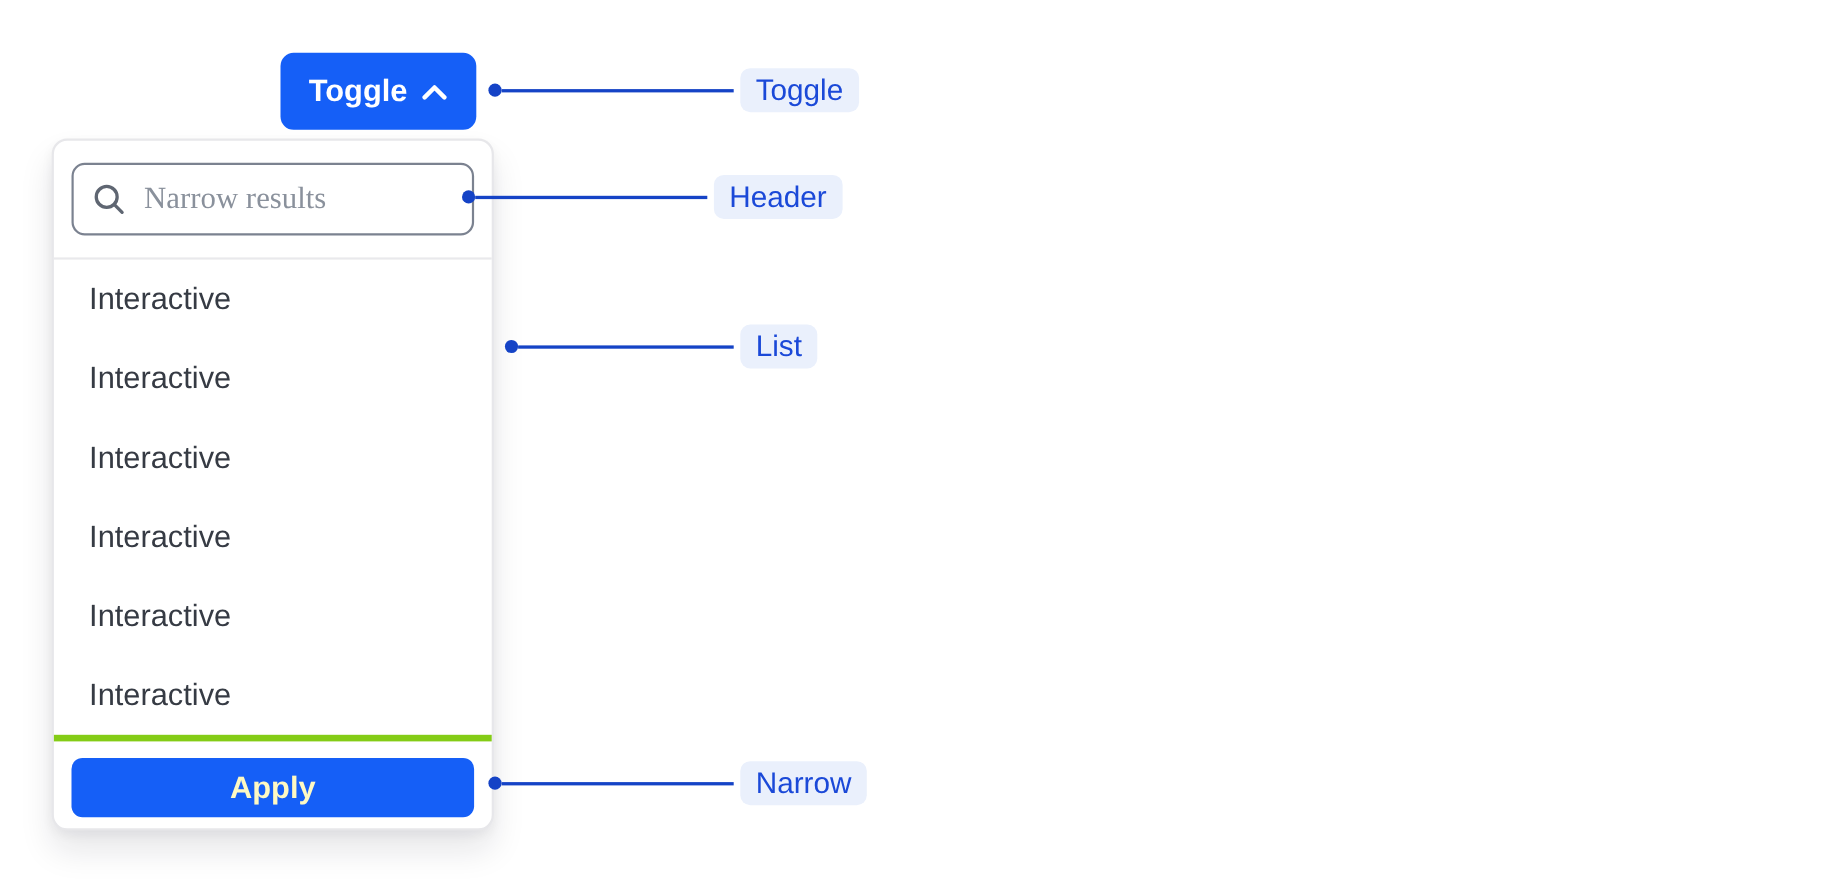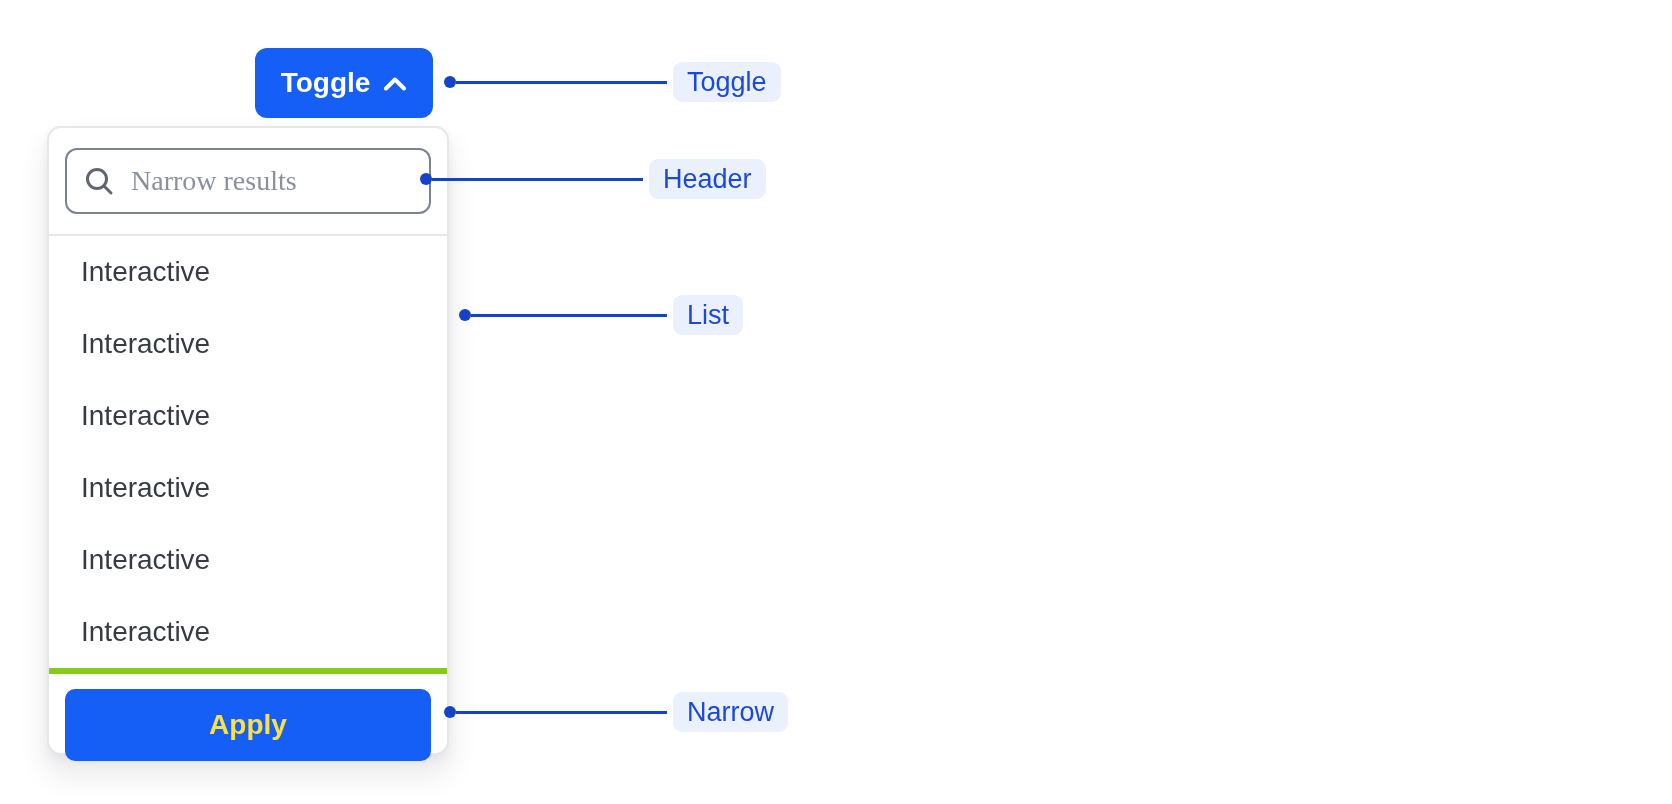--- a/index.html
+++ b/index.html
@@ -45,22 +45,22 @@
   .search-box input::placeholder{color:#8A919C;opacity:1;}
 
   .panel-list{flex:0 0 auto;border-bottom:6px solid #84cc16;}
   .list-item{
     height:72px;display:flex;align-items:center;padding-left:32px;
     font-size:28px;color:#363B44;cursor:pointer;
   }
 
   .panel-footer{box-sizing:border-box;padding:15px 16px;}
   .apply-btn{
-    width:100%;height:72px;background:#155FF7;border:none;border-radius:10px;
-    color:#fde047;font-size:28px;font-weight:600;cursor:pointer;
+    width:100%;height:54px;background:#155FF7;border:none;border-radius:10px;
+    color:#fef9c3;font-size:28px;font-weight:600;cursor:pointer;
     display:flex;align-items:center;justify-content:center;
     font-family:"Liberation Sans","DejaVu Sans",sans-serif;
   }
 
   
   .annot{position:absolute;height:38px;display:flex;align-items:center;}
   .annot .dot{width:12px;height:12px;border-radius:50%;background:#1543C6;flex:0 0 auto;}
   .annot .line{height:3px;background:#1543C6;flex:0 0 auto;}
   .annot .tag{
     margin-left:6px;padding:4px 14px;border-radius:9px;background:#EAF0FC;

